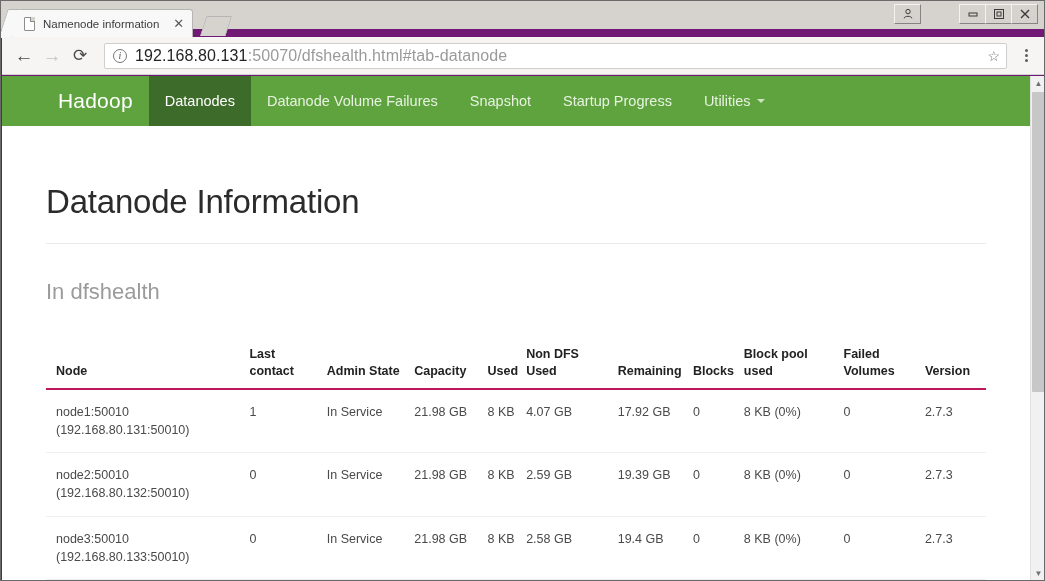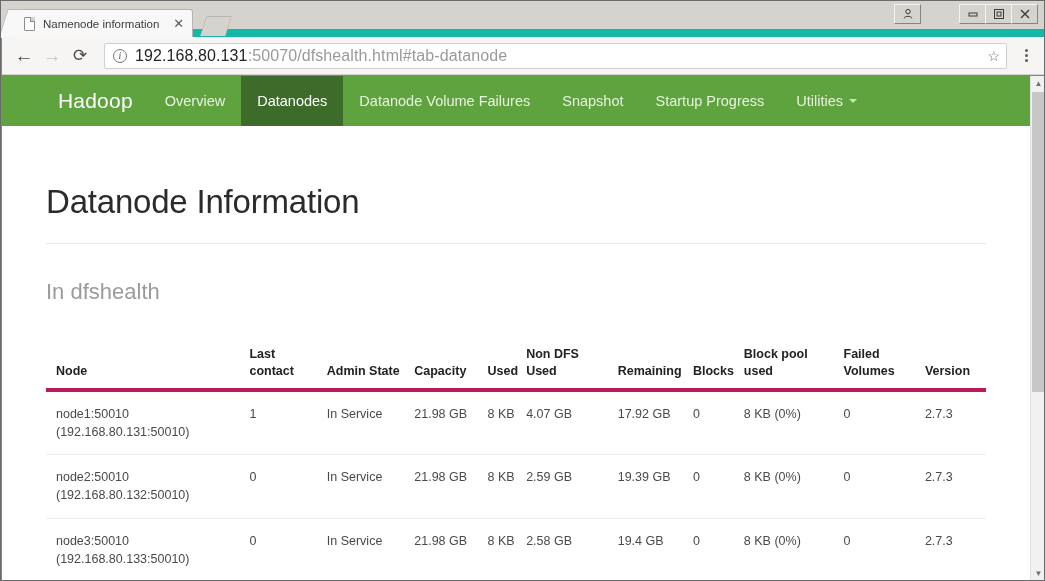--- a/index.html
+++ b/index.html
@@ -8,21 +8,21 @@
     width: 1045px; height: 581px;
     overflow: hidden;
     font-family: "Liberation Sans", sans-serif;
     background: #ffffff;
   }
 
   
   #window-frame {
     position: relative;
     width: 1045px; height: 581px;
-    background: #14b8a6;
+    background: #701a75;
     border: 1px solid #6a6a6a;
     overflow: hidden;
   }
 
   
   #title-bar {
     position: absolute; top: 0; left: 0;
     width: 1045px; height: 28px;
     background: #d6d3ce;
   }
@@ -272,21 +272,21 @@
     margin-top: 33px;
     font-size: 12.5px;
     color: #3a3a3a;
   }
   #datanode-table th {
     text-align: left;
     font-weight: bold;
     font-size: 12.5px;
     color: #222;
     padding: 8px 6px 9px 0;
-    border-bottom: 4px solid #be185d;
+    border-bottom: 2px solid #be185d;
     vertical-align: bottom;
     line-height: 1.32;
   }
   #datanode-table td {
     padding: 13px 6px 13px 0;
     border-bottom: 1px solid #eeeeee;
     vertical-align: top;
     line-height: 1.45;
     color: #4a4a4a;
     white-space: nowrap;
@@ -368,23 +368,20 @@
       <i></i>
     </div>
   </div>
 
   <div id="viewport">
 
     <div id="page-scroll-area">
 
       <div id="hadoop-navbar">
         <div id="brand">Hadoop</div>
-        <div class="nav-link">
-          <span>Overview</span>
-        </div>
         <div class="nav-link active">
           <span>Datanodes</span>
         </div>
         <div class="nav-link">
           <span>Datanode Volume Failures</span>
         </div>
         <div class="nav-link">
           <span>Snapshot</span>
         </div>
         <div class="nav-link">

